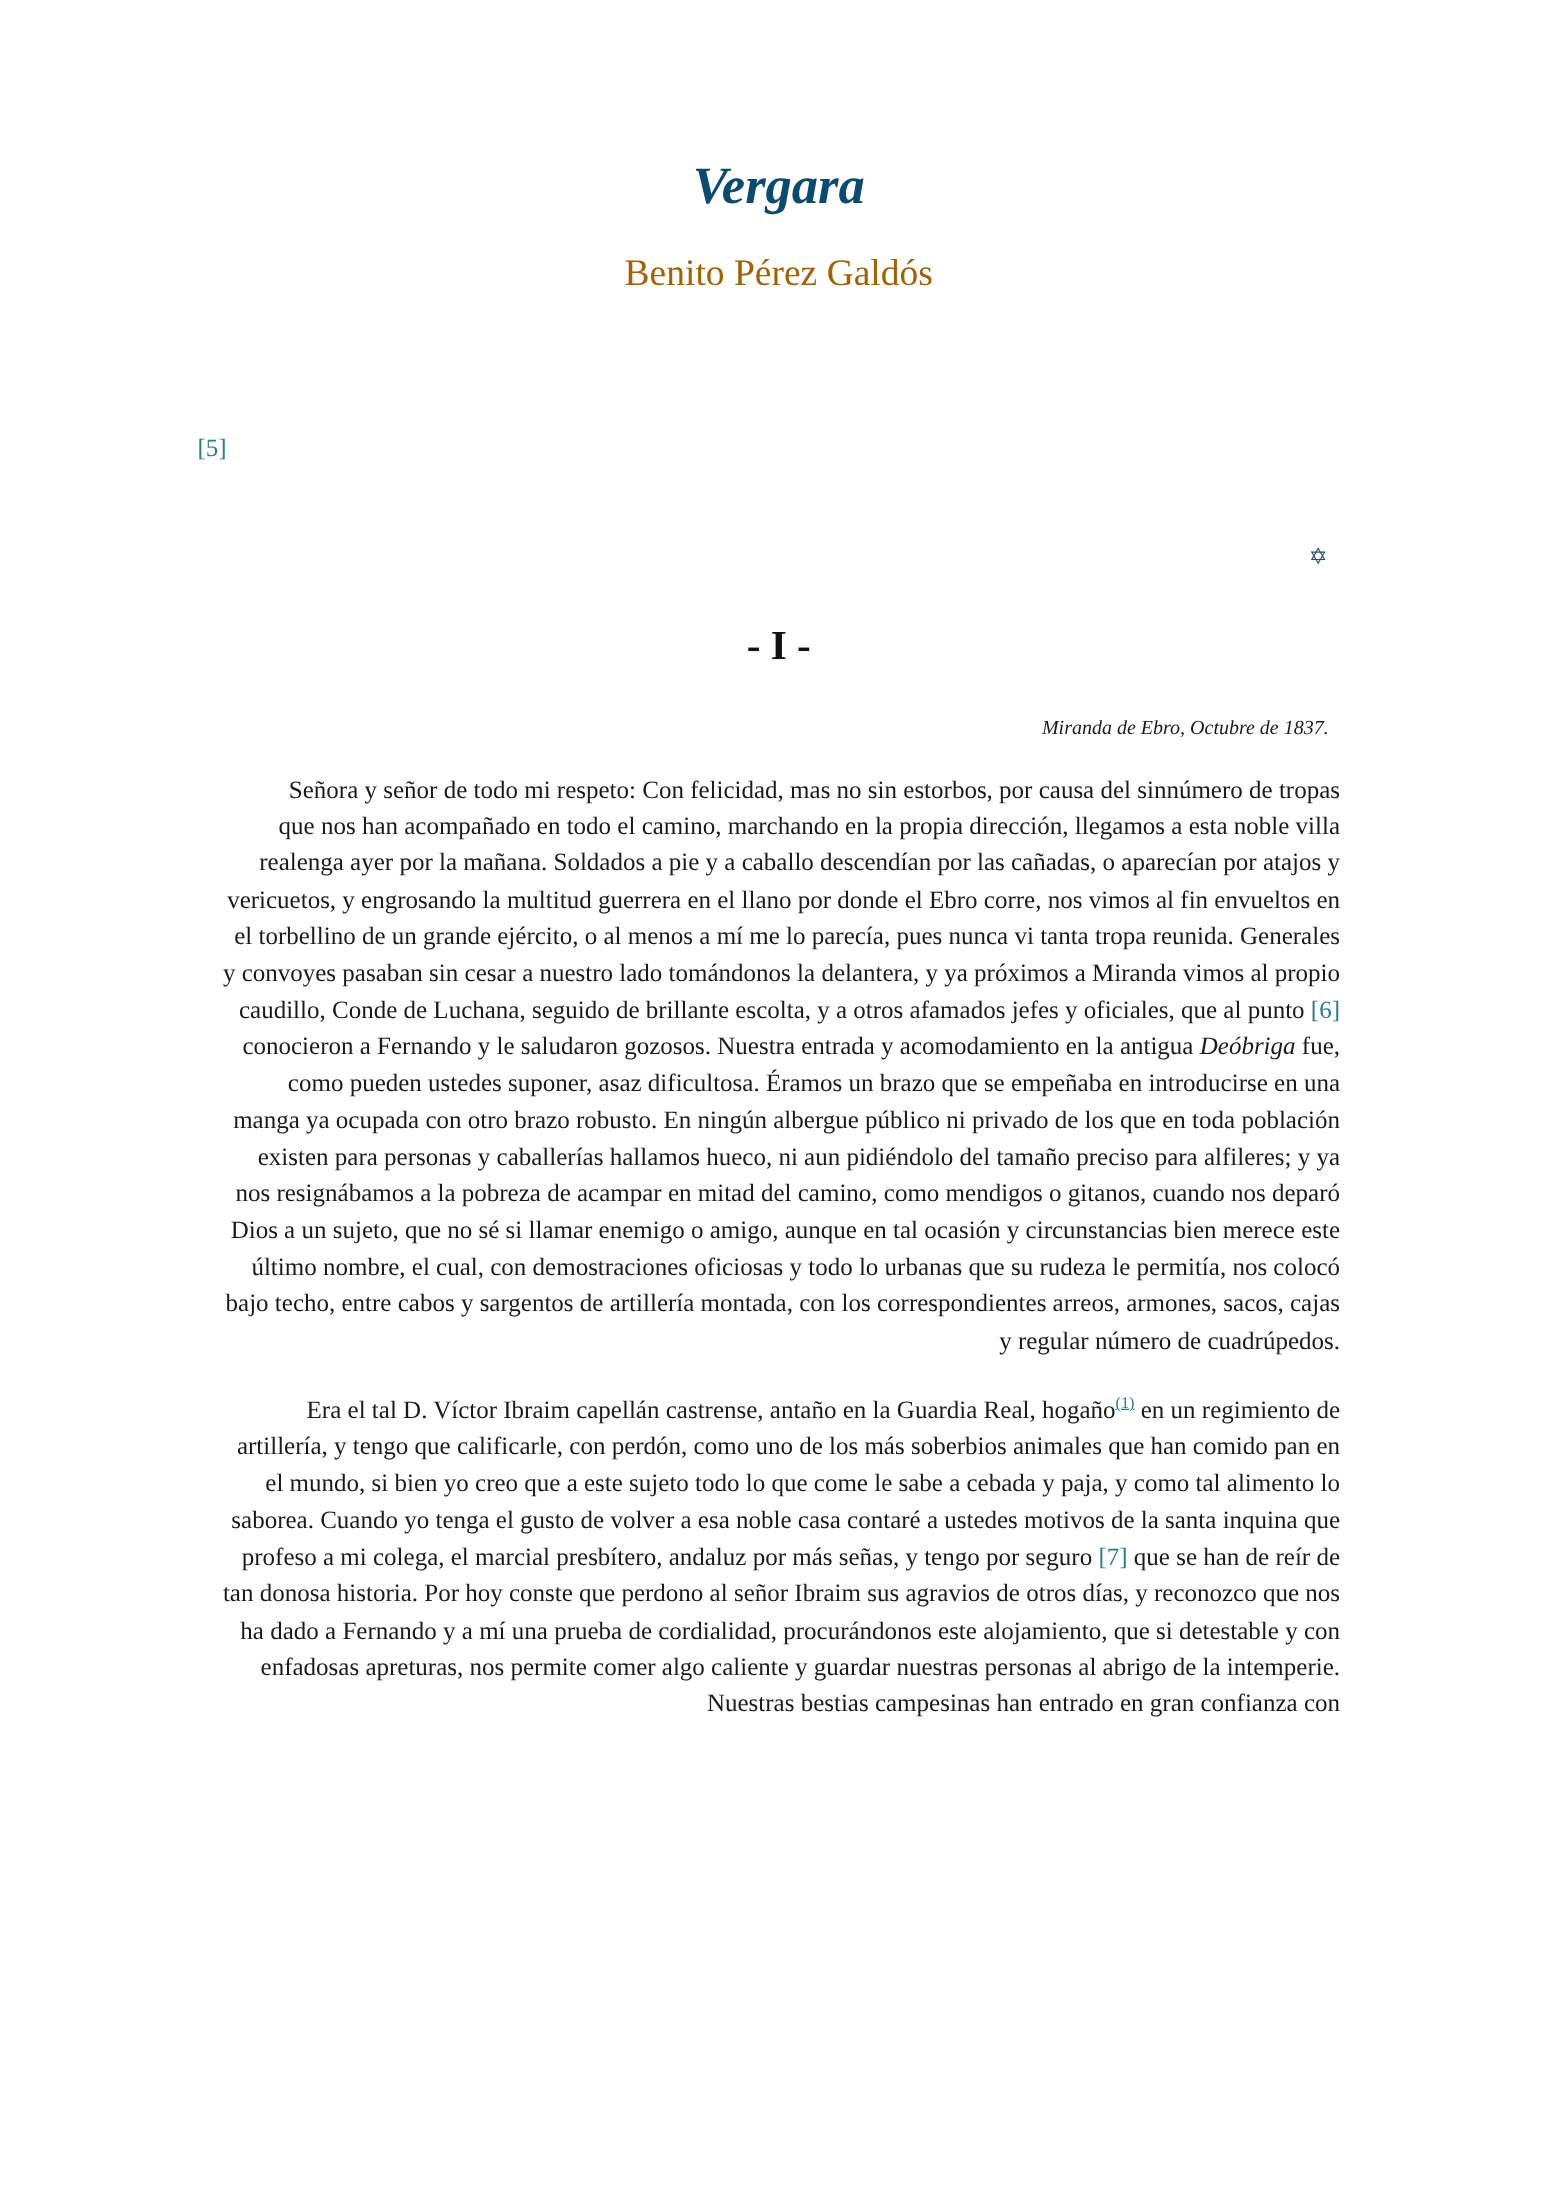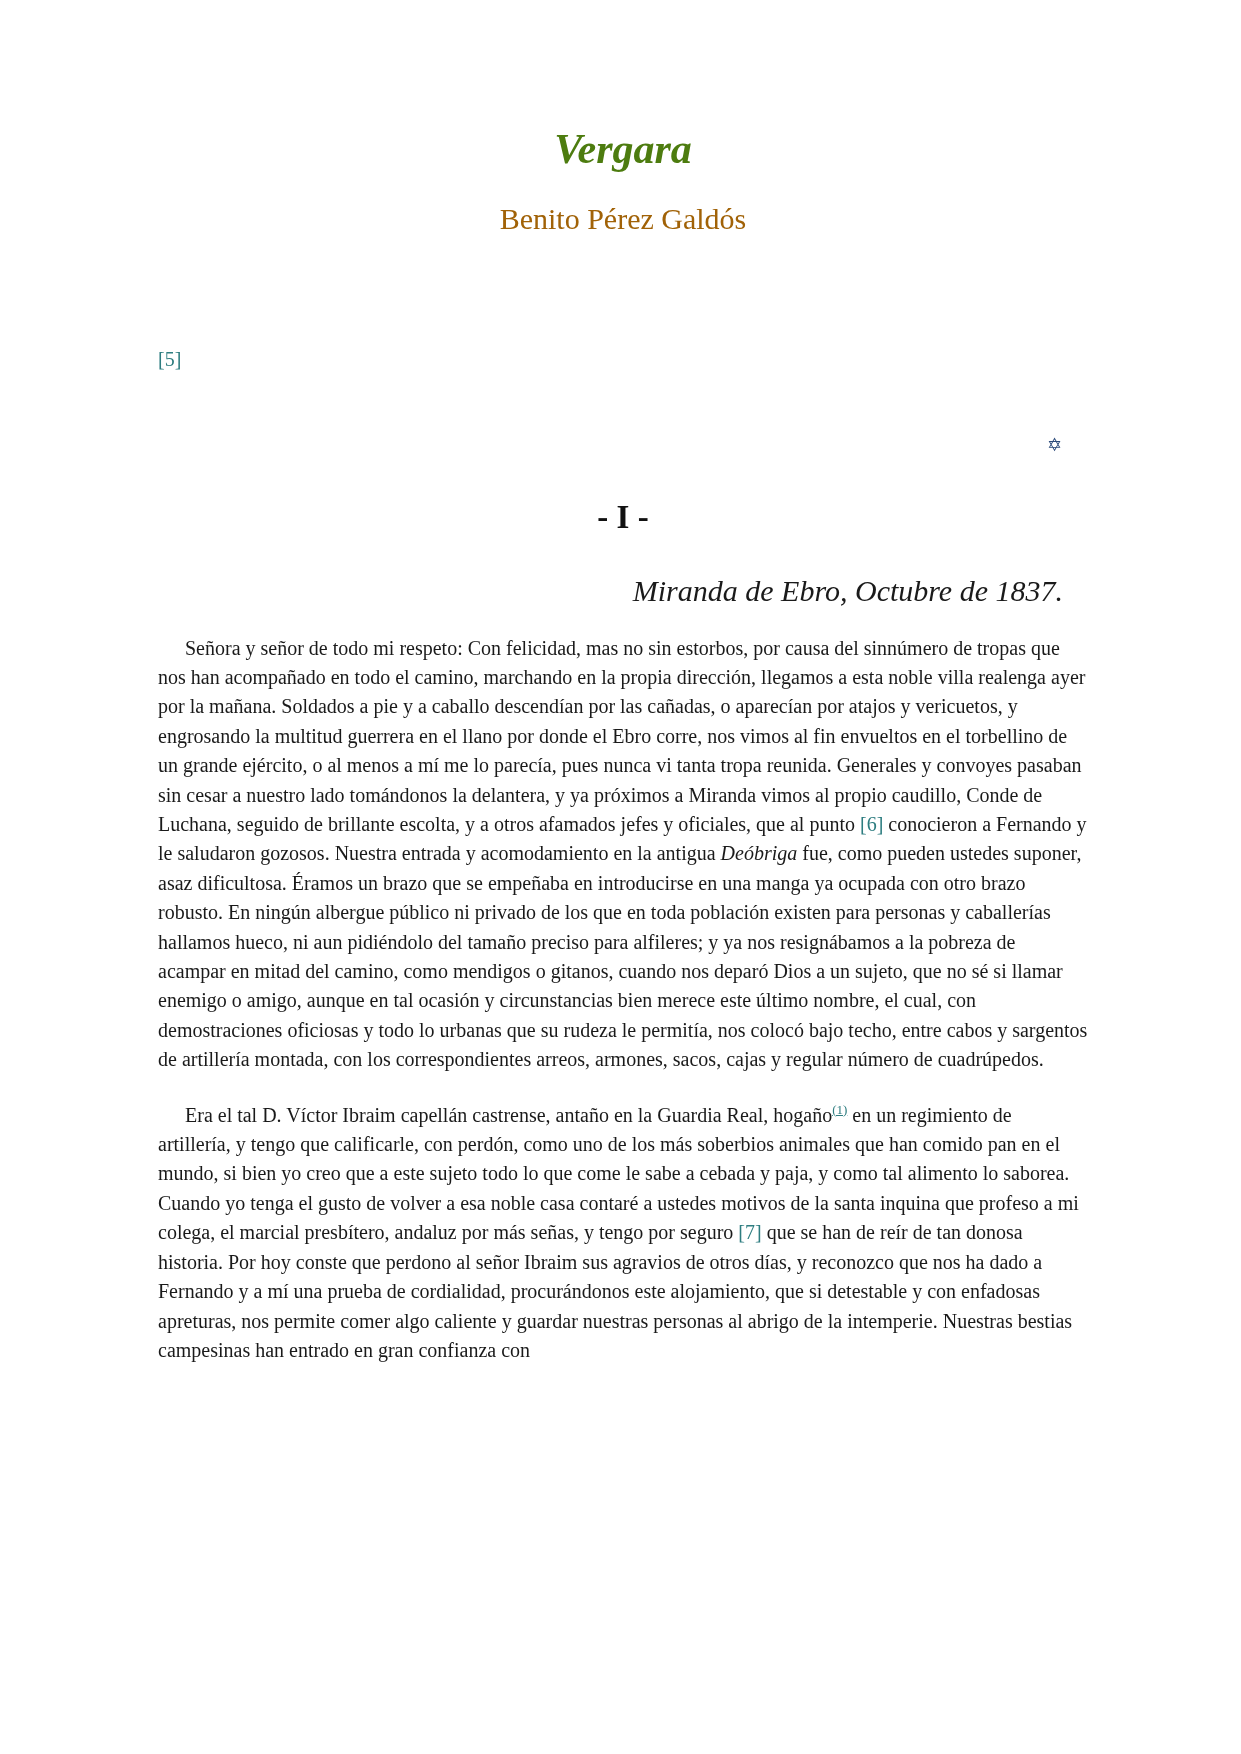--- a/index.html
+++ b/index.html
@@ -15,21 +15,21 @@
   .content {
     padding: 126px 153px 0 158px;
   }
   .book-title {
     margin: 0;
     text-align: center;
     font-size: 42px;
     line-height: 1.1;
     font-weight: bold;
     font-style: italic;
-    color: #4d7c0f;
+    color: #0c4a6e;
   }
   .book-author {
     margin-top: 30px;
     text-align: center;
     font-size: 30px;
     color: #a16207;
   }
   .page-marker-row {
     margin-top: 112px;
     font-size: 20px;
@@ -63,30 +63,30 @@
   }
   .chapter-subtitle {
     margin-top: 26px;
     text-align: center;
     font-size: 23px;
   }
   .dateline {
     margin-top: 36px;
     text-align: right;
     padding-right: 25px;
-    font-size: 30px;
+    font-size: 16px;
     font-style: italic;
   }
   .body-text { margin-top: 0; }
   .body-para {
-    margin: 26px 0;
+    margin: 26px 16px;
     font-size: 20px;
     line-height: 29.4px;
     text-indent: 27px;
-    text-align: left;
+    text-align: right;
   }
   a.pagelink { text-decoration: none; }
   sup {
     font-size: 13px;
     line-height: 0;
   }
   sup a.footnote { text-decoration: underline; }
   i { font-style: italic; }
 </style>
 </head>

